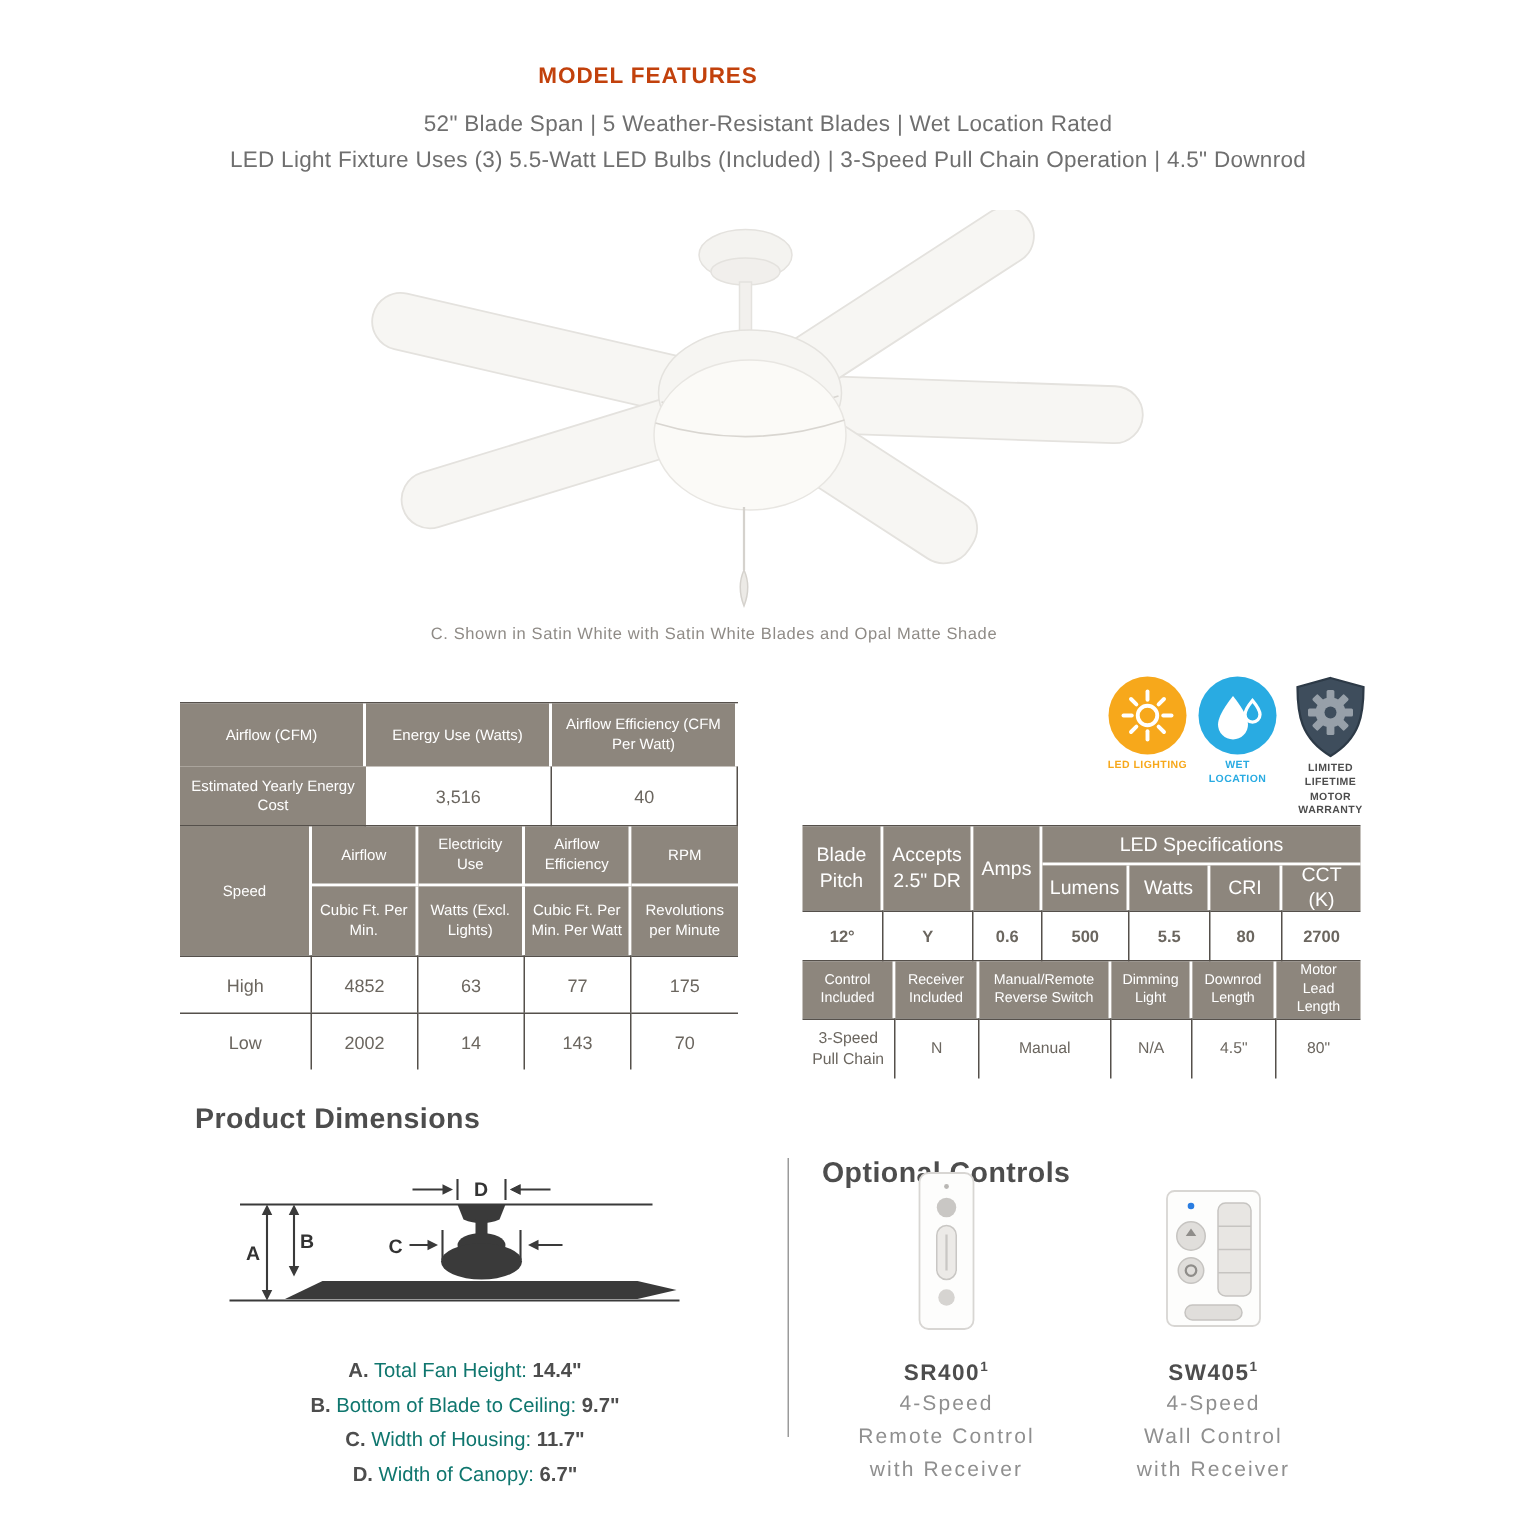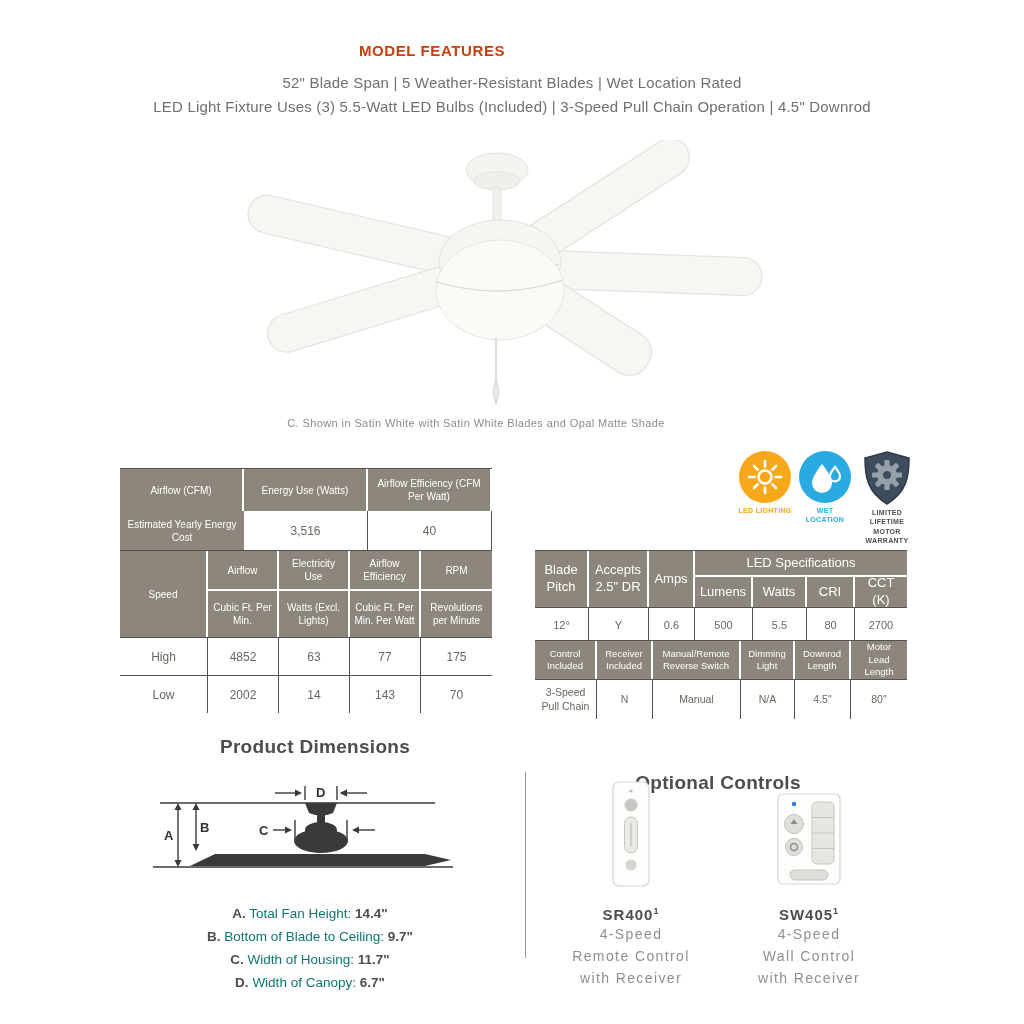--- a/index.html
+++ b/index.html
@@ -36,36 +36,36 @@
   #speed-table{left:120px;top:550px;width:372px;
     grid-template-columns:88px repeat(4,1fr);grid-template-rows:40px 46px 38px 38px;
     border-top:1px solid #55504b;}
   .span2{grid-row:1/3;}
 
   #spec-top{left:535px;top:550px;width:372px;
     grid-template-columns:54px 60px 46px 58px 54px 48px 52px;
     grid-template-rows:26px 30px 34px;border-top:1px solid #55504b;}
   .ledspan{grid-column:4/8;}
   #spec-top .th{font-size:13px;}
-  #spec-top .td{font-size:11px;}
+  #spec-top .td{font-size:11px;font-weight:bold;}
 
   #spec-bottom{left:535px;top:640px;width:372px;
     grid-template-columns:62px 56px 88px 54px 56px 56px;
     grid-template-rows:38px 40px;border-top:1px solid #55504b;}
   #spec-bottom .th{font-size:9.5px;}
   #spec-bottom .td{font-size:10.5px;line-height:1.25;}
 
   
   .badges{left:738px;top:450px;width:180px;display:flex;gap:6px;align-items:flex-start;}
   .badge{display:flex;flex-direction:column;align-items:center;}
   .badge-label{text-align:center;font-size:7px;font-weight:bold;letter-spacing:.3px;
     line-height:1.35;margin-top:2px;width:54px;}
 
   
-  .sec-title{font-size:19px;font-weight:bold;color:#4d4d4d;text-align:center;letter-spacing:.3px;}
+  .sec-title{font-size:19px;font-weight:bold;color:#4d4d4d;letter-spacing:.3px;}
   #dim-title{left:130px;top:736px;width:370px;}
   #opt-title{left:548px;top:772px;width:340px;}
   .section-divider{left:525px;top:772px;width:1px;height:186px;background:#9b9b9b;}
 
   
   .dim-lines{left:120px;top:902px;width:380px;text-align:center;font-size:13.5px;line-height:23px;}
   .dim-key{font-weight:bold;color:#4d4d4d;}
   .dim-label{color:#0f766e;}
   .dim-value{font-weight:bold;color:#4d4d4d;}
 

